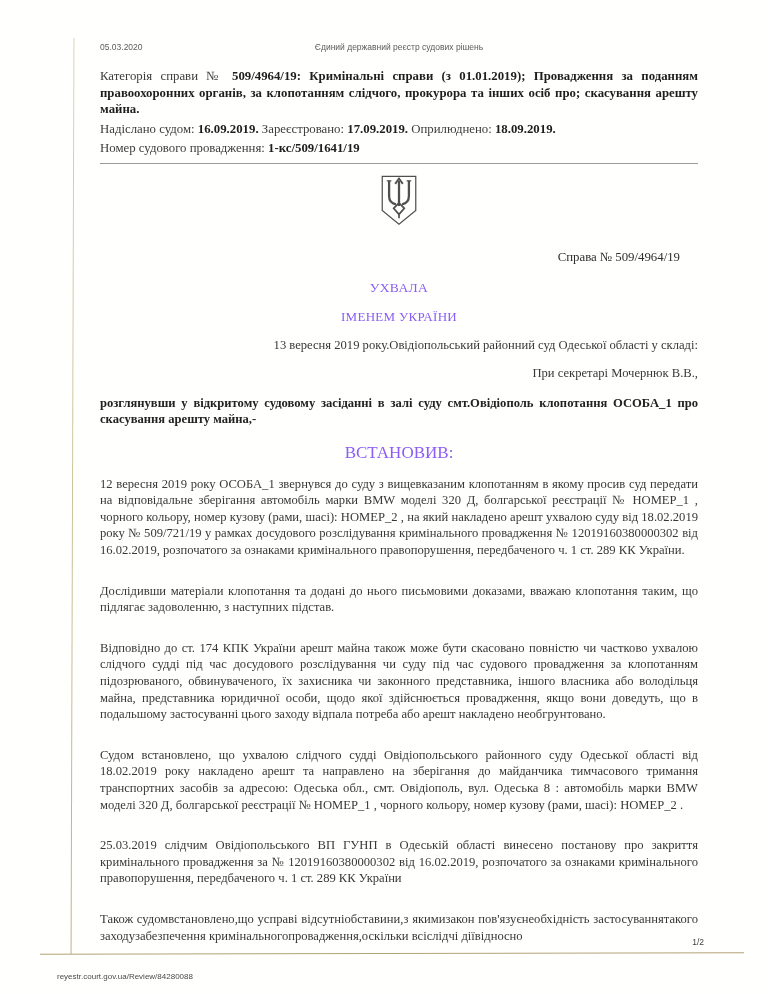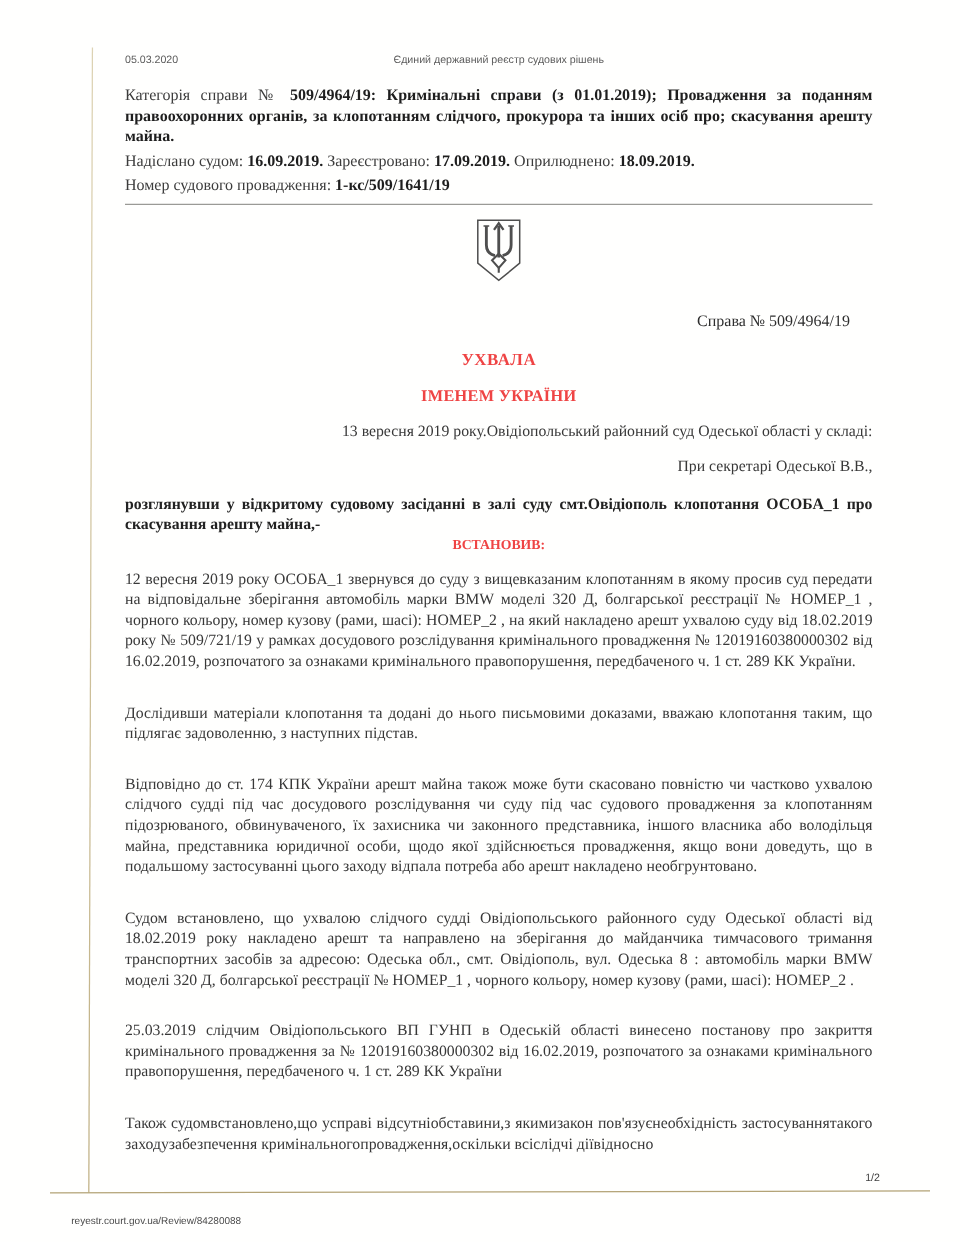--- a/index.html
+++ b/index.html
@@ -30,29 +30,29 @@
   .meta b { color: #1e1e1e; }
   .meta-line { margin-top: 3px; line-height: 16px; }
 
   .rule { margin-top: 7px; border: none; border-top: 1px solid #9a9a96; height: 0; }
 
   .emblem { display: block; margin: 10px auto 0; }
 
   .case-ref { margin-top: 12px; text-align: right; padding-right: 18px;
     font-size: 12.8px; color: #2e2e2e; }
 
-  .h-center { text-align: center; font-weight: bold; color: #ef4444; }
+  .h-center { text-align: center; font-weight: normal; color: #8b5cf6; }
   .title-main { margin-top: 15px; font-size: 13.5px; letter-spacing: 0.4px; }
   .title-sub { margin-top: 13px; font-size: 13px; letter-spacing: 0.3px; }
 
   .line { margin-top: 12px; font-size: 12.6px; line-height: 16.5px; color: #383838; text-align: right; }
   .para { margin-top: 24px; font-size: 12.6px; line-height: 16.6px;
     text-align: justify; color: #383838; }
   .para.bold, .line.bold { font-weight: bold; color: #222; }
-  .established { margin-top: 2px; font-size: 11px; }
+  .established { margin-top: 15px; font-size: 17px; }
   .gap-lg { margin-top: 13px; }
 
   .footer-url {
     position: absolute; left: 57px; top: 972px;
     font-family: "Liberation Sans", sans-serif; font-size: 8px; color: #4a4a4a;
   }
   .footer-page {
     position: absolute; right: 64px; top: 937px;
     font-family: "Liberation Sans", sans-serif; font-size: 8.5px; color: #3f3f3f; margin-left: 21px;
   }
@@ -90,21 +90,21 @@
       <path d="M30,53 V58" stroke-width="2.2"></path>
       <path d="M14,9 H20 M40,9 H46" stroke-width="1.6"></path>
     </svg>
 
     <div class="case-ref">Справа № 509/4964/19</div>
 
     <div class="h-center title-main">УХВАЛА</div>
     <div class="h-center title-sub">ІМЕНЕМ УКРАЇНИ</div>
 
     <div class="line">13 вересня 2019 року.Овідіопольський районний суд Одеської області у складі:</div>
-    <div class="line">При секретарі Одеської В.В.,</div>
+    <div class="line">При секретарі Мочернюк В.В.,</div>
 
     <div class="para bold gap-lg">розглянувши у відкритому судовому засіданні в залі суду смт.Овідіополь клопотання ОСОБА_1 про скасування арешту майна,-</div>
 
     <div class="h-center established">ВСТАНОВИВ:</div>
 
     <div class="para gap-lg">12 вересня 2019 року ОСОБА_1 звернувся до суду з вищевказаним клопотанням в якому просив суд передати на відповідальне зберігання автомобіль марки BMW моделі 320 Д, болгарської реєстрації № НОМЕР_1 , чорного кольору, номер кузову (рами, шасі): НОМЕР_2 , на який накладено арешт ухвалою суду від 18.02.2019 року № 509/721/19 у рамках досудового розслідування кримінального провадження №  12019160380000302 від 16.02.2019, розпочатого за ознаками кримінального правопорушення, передбаченого ч. 1 ст. 289 КК України.</div>
     <div class="para">Дослідивши матеріали клопотання та додані до нього письмовими доказами, вважаю клопотання таким, що підлягає задоволенню, з наступних підстав.</div>
     <div class="para">Відповідно до ст. 174 КПК України арешт майна також може бути скасовано повністю чи частково ухвалою слідчого судді під час досудового розслідування чи суду під час судового провадження за клопотанням підозрюваного, обвинуваченого, їх захисника чи законного представника, іншого власника або володільця майна, представника юридичної особи, щодо якої здійснюється провадження, якщо вони доведуть, що в подальшому застосуванні цього заходу відпала потреба або арешт накладено необгрунтовано.</div>
     <div class="para">Судом встановлено, що ухвалою слідчого судді Овідіопольського районного суду Одеської області від 18.02.2019 року накладено арешт та направлено на зберігання до майданчика тимчасового тримання транспортних засобів за адресою: Одеська обл., смт. Овідіополь, вул. Одеська 8 : автомобіль марки BMW моделі 320 Д, болгарської реєстрації № НОМЕР_1 , чорного кольору, номер кузову (рами, шасі): НОМЕР_2 .</div>
     <div class="para">25.03.2019 слідчим Овідіопольського ВП ГУНП в Одеській області винесено постанову про закриття кримінального провадження за №  12019160380000302 від 16.02.2019, розпочатого за ознаками кримінального правопорушення, передбаченого ч. 1 ст. 289 КК України</div>

